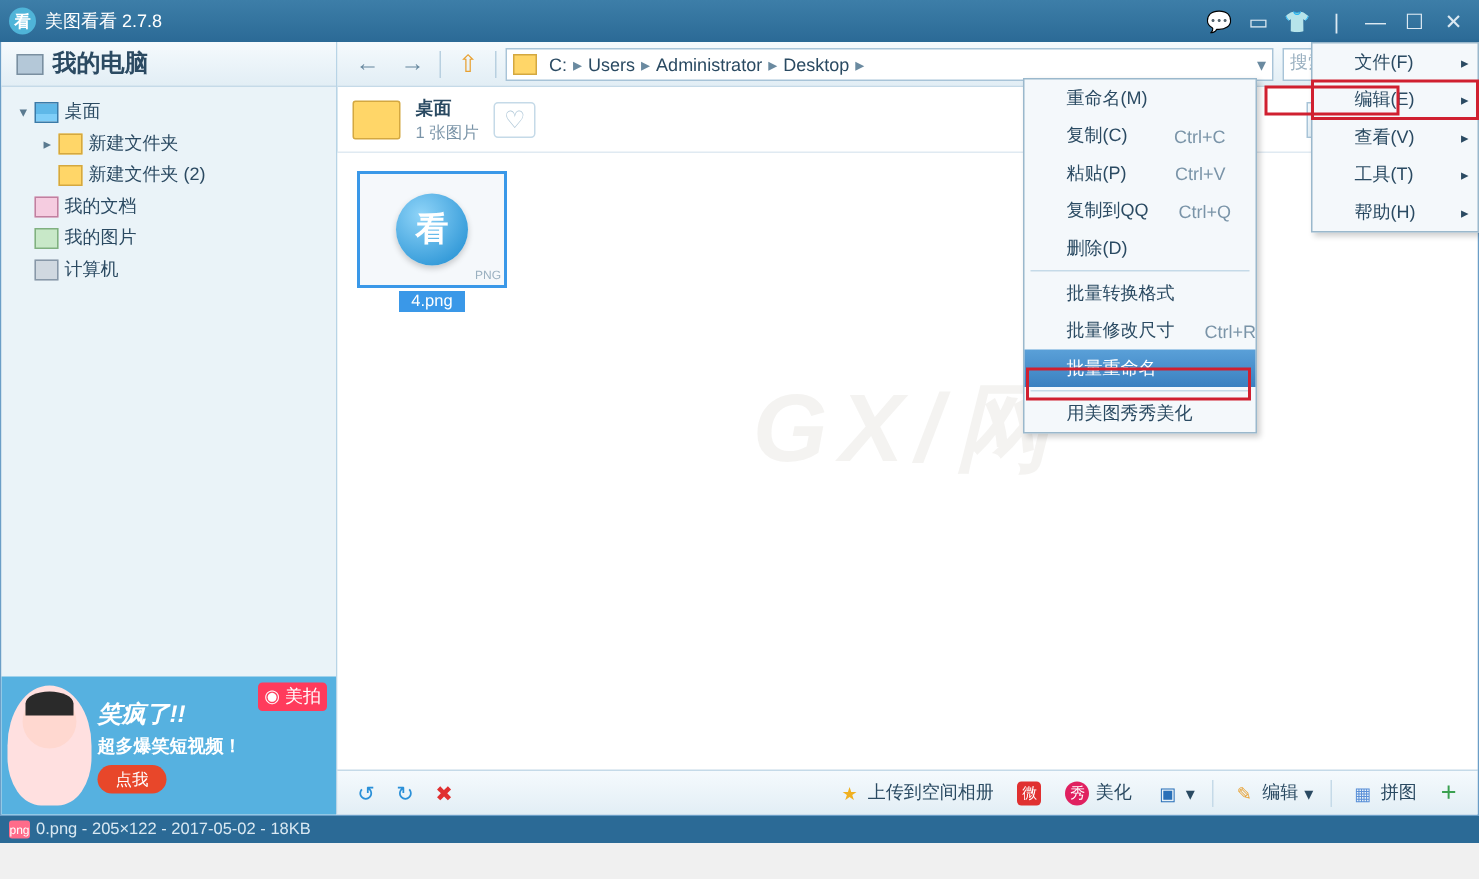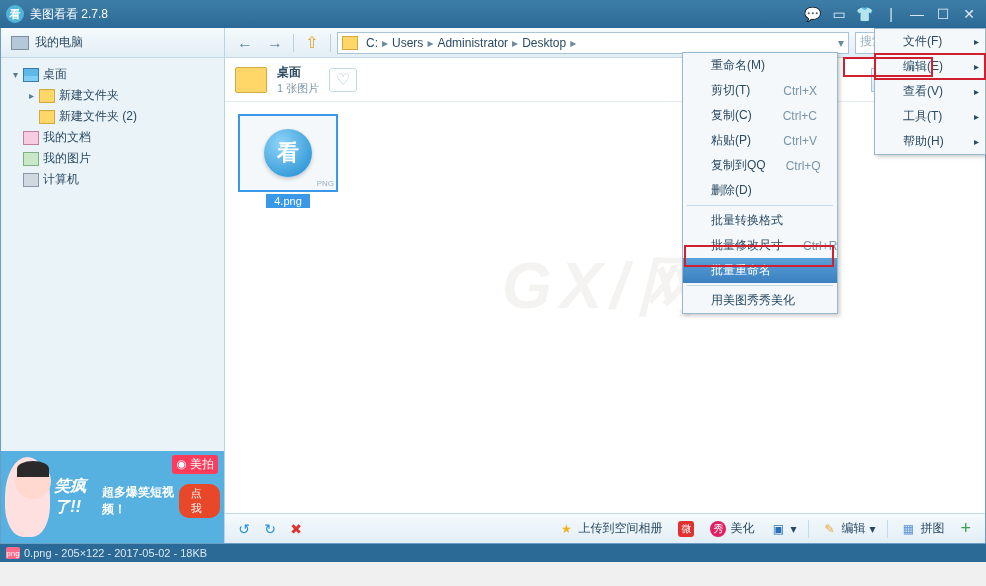--- a/index.html
+++ b/index.html
@@ -9,39 +9,39 @@
 .titlebar .app-icon { width: 18px; height: 18px; background: #4fb4d8; border-radius: 50%; display: flex; align-items: center; justify-content: center; font-size: 11px; margin-right: 6px; font-weight: bold; }
 .titlebar .title { font-size: 12px; flex: 1; }
 .titlebar .win-btns { display: flex; gap: 4px; }
 .titlebar .win-btn { width: 22px; height: 18px; display: flex; align-items: center; justify-content: center; font-size: 14px; cursor: pointer; color: #dce9f2; }
 
 .main { display: flex; height: 516px; background: #fff; border: 1px solid #6b9ec7; border-top: none; }
 
 .sidebar { width: 224px; background: #eaf3f8; border-right: 1px solid #b8d4e6; display: flex; flex-direction: column; }
 .sidebar-header { height: 30px; display: flex; align-items: center; padding: 0 10px; border-bottom: 1px solid #c5dae8; background: linear-gradient(to bottom, #f5fafd, #e2eef5); }
 .sidebar-header .icon { width: 18px; height: 14px; background: #b4c8d8; border: 1px solid #7a8fa0; margin-right: 6px; display: inline-block; }
-.sidebar-header span { font-size: 12px; font-weight: normal; color: #2b4a62; }
+.sidebar-header span { font-size: 16px; font-weight: bold; color: #2b4a62; }
 
 .tree { padding: 6px 4px; flex: 1; overflow: auto; }
 .tree-item { display: flex; align-items: center; padding: 2px 4px; font-size: 12px; color: #2b4a62; cursor: pointer; }
 .tree-item.lvl1 { padding-left: 8px; }
 .tree-item.lvl2 { padding-left: 24px; }
 .tree-item .expander { width: 10px; color: #5a7a90; font-size: 10px; }
 .tree-item .ticon { width: 16px; height: 14px; margin-right: 4px; display: inline-block; }
 .ticon-desktop { background: linear-gradient(to bottom, #5fb8e8 60%, #7fcef8 60%); border: 1px solid #3a7aa8; }
 .ticon-folder { background: #ffd668; border: 1px solid #d4a840; }
 .ticon-doc { background: #f5cce0; border: 1px solid #c080a0; }
 .ticon-pic { background: #c8e8c8; border: 1px solid #80b080; }
 .ticon-pc { background: #d0d8e0; border: 1px solid #8898a8; }
 
 .ad { height: 92px; background: #56b1e0; display: flex; align-items: center; padding: 4px; position: relative; }
 .ad .avatar { width: 56px; height: 80px; background: #ffe0e0; border-radius: 50% 50% 40% 40%; position: relative; margin-right: 4px; }
 .ad .avatar::before { content: ""; position: absolute; top: 6px; left: 10px; width: 36px; height: 36px; background: #ffd8d0; border-radius: 50%; }
 .ad .avatar::after { content: ""; position: absolute; top: 4px; left: 12px; width: 32px; height: 16px; background: #2a2a2a; border-radius: 50% 50% 0 0; }
-.ad-text { display: flex; flex-direction: row; gap: 2px; align-items: flex-end; }
+.ad-text { display: flex; flex-direction: column; gap: 2px; }
 .ad-text .l1 { font-size: 16px; font-weight: bold; color: #fff; font-style: italic; }
 .ad-text .l2 { font-size: 12px; font-weight: bold; color: #fff; }
 .ad-text .btn { background: #e8472a; color: #fff; padding: 2px 12px; border-radius: 10px; font-size: 11px; width: fit-content; margin-top: 2px; }
 .ad .meipai { position: absolute; top: 4px; right: 6px; background: #ff3b5c; color: #fff; font-size: 12px; padding: 1px 4px; border-radius: 3px; }
 
 .content { flex: 1; display: flex; flex-direction: column; position: relative; }
 
 .toolbar { height: 30px; display: flex; align-items: center; padding: 0 8px; gap: 6px; border-bottom: 1px solid #c5dae8; background: linear-gradient(to bottom, #f5fafd, #e2eef5); }
 .nav-btn { width: 24px; height: 22px; display: flex; align-items: center; justify-content: center; cursor: pointer; color: #6a8aa0; font-size: 16px; }
 .nav-sep { width: 1px; height: 18px; background: #b8d0e0; }
@@ -273,24 +273,20 @@
       <span>帮助(H)</span>
       <span class="arrow">▸</span>
     </div>
 </div>
 
 <div class="menu context-menu">
   <div class="menu-item">
       <span>重命名(M)</span>
     </div>
   <div class="menu-item">
-      <span>剪切(T)</span>
-      <span class="shortcut">Ctrl+X</span>
-    </div>
-  <div class="menu-item">
       <span>复制(C)</span>
       <span class="shortcut">Ctrl+C</span>
     </div>
   <div class="menu-item">
       <span>粘贴(P)</span>
       <span class="shortcut">Ctrl+V</span>
     </div>
   <div class="menu-item">
       <span>复制到QQ</span>
       <span class="shortcut">Ctrl+Q</span>

